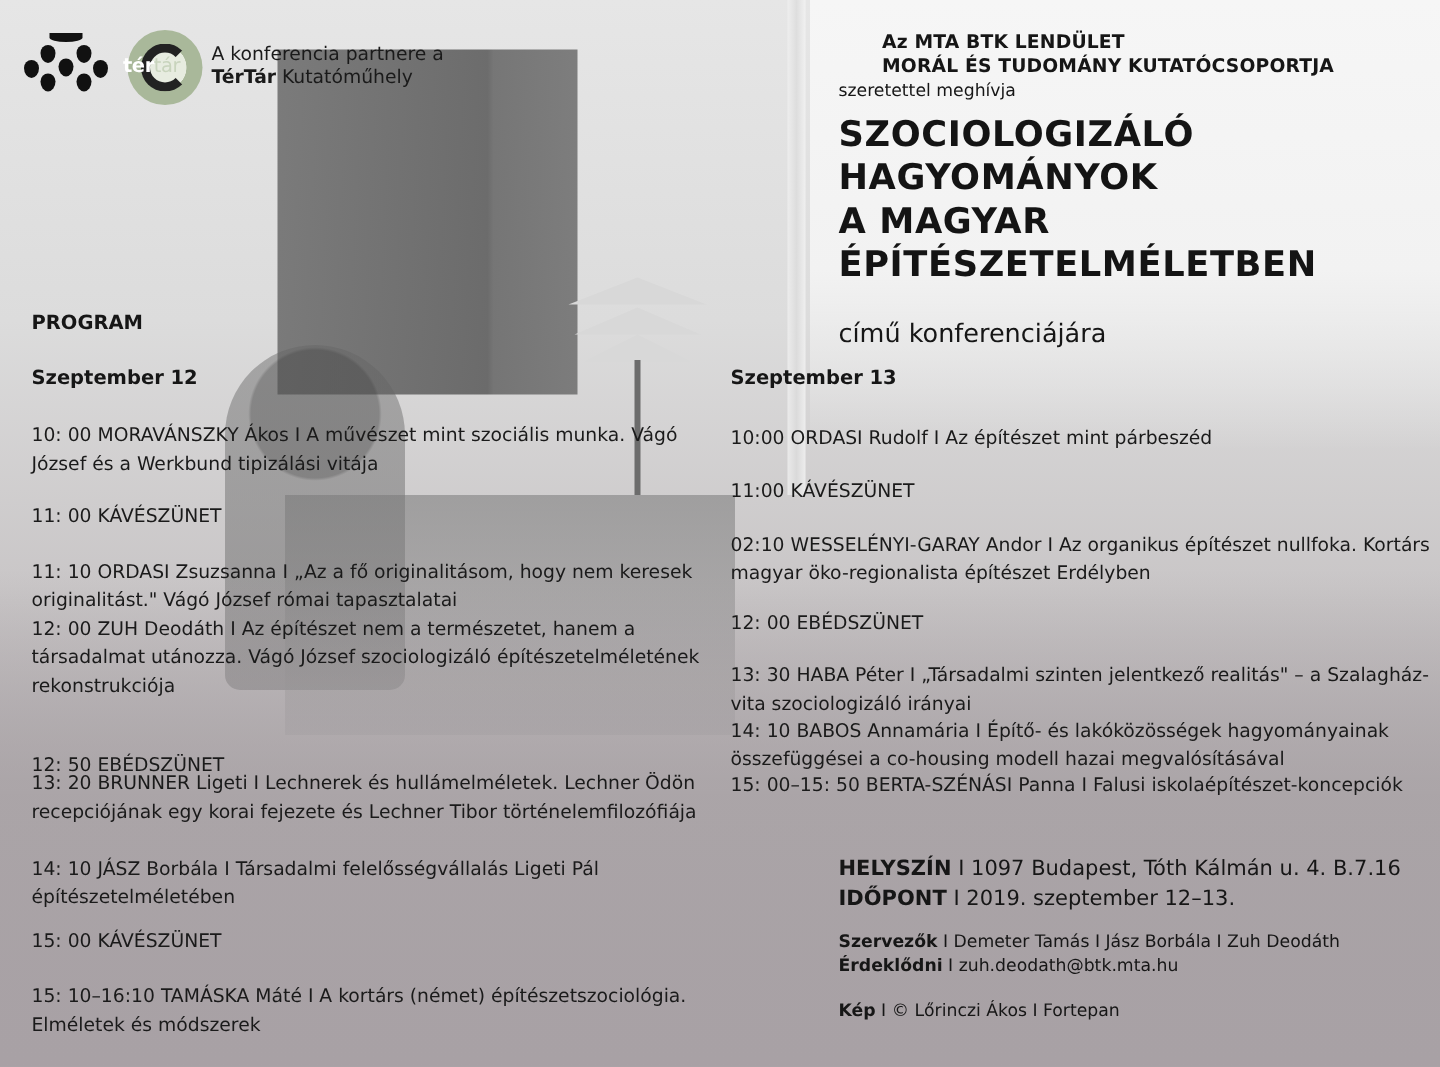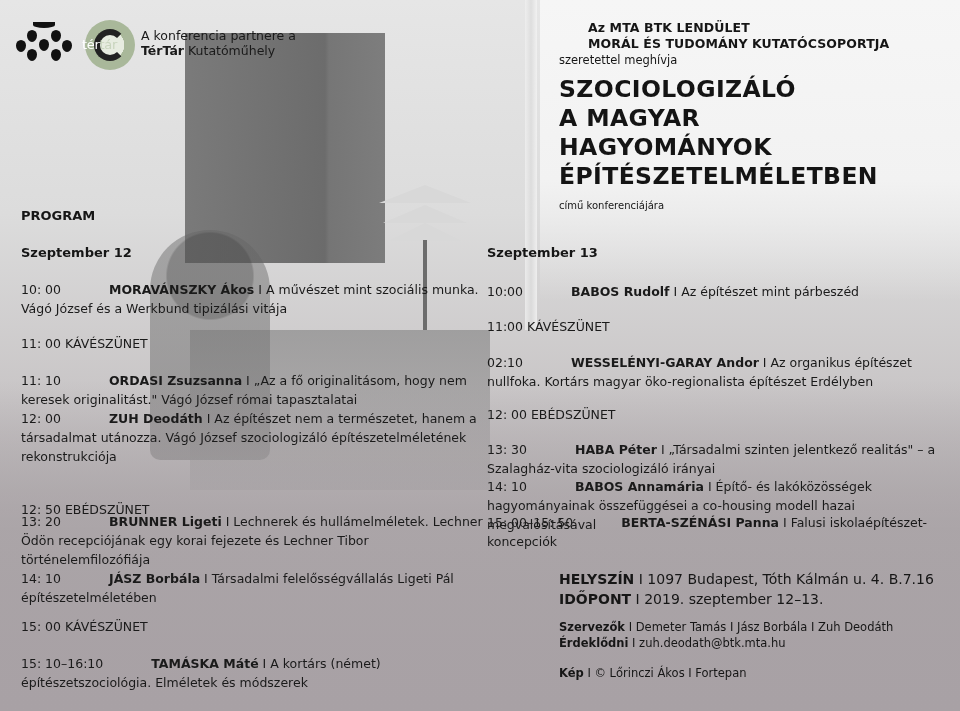--- a/index.html
+++ b/index.html
@@ -93,29 +93,29 @@
   .org {
     position: absolute; left: 559px; top: 20px; font-size: 12.5px; line-height: 16px;
     font-weight: bold; letter-spacing: .1px; margin-left: 29px;
   }
   .invite { position: absolute; left: 559px; top: 53px; font-size: 11.5px; }
   .title {
     position: absolute; left: 559px; top: 75px; font-size: 23.5px; line-height: 29px;
     font-weight: bold; letter-spacing: .4px; color: #141414;
   }
   .title div { white-space: nowrap; }
-  .subtitle { position: absolute; left: 559px; top: 200px; font-size: 10px; }
+  .subtitle { position: absolute; left: 559px; top: 213px; font-size: 17px; }
 
   
   .prog-head { position: absolute; left: 21px; top: 208px; font-size: 13px; font-weight: bold; }
   .day { position: absolute; font-size: 13px; font-weight: bold; }
   .day-1 { left: 21px; top: 245px; }
   .day-2 { left: 487px; top: 245px; }
   .item { position: absolute; font-size: 12.5px; line-height: 19px; color: #1a1a1a; }
-  .item .name { font-weight: bold; margin-left: 44px; }
+  .item .name { font-weight: normal; }
   .col1 { left: 21px; width: 470px; }
   .col2 { left: 487px; width: 470px; }
 
   .info { position: absolute; left: 559px; }
   .info-main { top: 569px; font-size: 14px; line-height: 20px; }
   .info-main b { font-weight: bold; }
   .info-small { font-size: 11.5px; line-height: 16px; }
   .info-small b { font-weight: bold; }
   .info-org { top: 619px; }
   .info-credit { top: 665px; }
@@ -142,55 +142,55 @@
   <div class="dot" style="left:11px;top:8px"></div>
   <div class="dot" style="left:35px;top:8px"></div>
   <div class="dot" style="left:0;top:18px"></div>
   <div class="dot" style="left:23px;top:17px"></div>
   <div class="dot" style="left:46px;top:18px"></div>
   <div class="dot" style="left:11px;top:27px"></div>
   <div class="dot" style="left:35px;top:27px"></div>
 </div>
 <div class="logo-tertar">
   <div class="ring"></div>
-  <div class="word"><span style="color:#fff;font-weight:normal">tér</span><span>tár</span></div>
+  <div class="word"><span style="color:#fff;font-weight:bold">tér</span><span>tár</span></div>
 </div>
 <div class="partner">
   <div>A konferencia partnere a</div>
   <div><b>TérTár</b><span> Kutatóműhely</span></div>
 </div>
 
 <div class="org">
   <div>Az MTA BTK LENDÜLET</div>
   <div>MORÁL ÉS TUDOMÁNY KUTATÓCSOPORTJA</div>
 </div>
 <div class="invite">szeretettel meghívja</div>
 <div class="title">
   <div>SZOCIOLOGIZÁLÓ</div>
+  <div>HAGYOMÁNYOK</div>
   <div>A MAGYAR</div>
-  <div>HAGYOMÁNYOK</div>
   <div>ÉPÍTÉSZETELMÉLETBEN</div>
 </div>
 <div class="subtitle">című konferenciájára</div>
 
 <div class="prog-head">PROGRAM</div>
 <div class="day day-1">Szeptember 12</div>
 <div class="day day-2">Szeptember 13</div>
 
 <div class="item col1" style="top:280px"><span>10: 00 </span><span class="name">MORAVÁNSZKY Ákos</span><span> I A művészet mint szociális munka. Vágó József és a Werkbund tipizálási vitája</span></div>
 <div class="item col1" style="top:334px"><span>11: 00 KÁVÉSZÜNET</span></div>
 <div class="item col1" style="top:371px"><span>11: 10 </span><span class="name">ORDASI Zsuzsanna</span><span> I „Az a fő originalitásom, hogy nem keresek originalitást." Vágó József római tapasztalatai</span></div>
 <div class="item col1" style="top:409px"><span>12: 00 </span><span class="name">ZUH Deodáth</span><span> I Az építészet nem a természetet, hanem a társadalmat utánozza. Vágó József szociologizáló építészetelméletének rekonstrukciója</span></div>
 <div class="item col1" style="top:500px"><span>12: 50 EBÉDSZÜNET</span></div>
 <div class="item col1" style="top:512px"><span>13: 20 </span><span class="name">BRUNNER Ligeti</span><span> I Lechnerek és hullámelméletek. Lechner Ödön recepciójának egy korai fejezete és Lechner Tibor történelemfilozófiája</span></div>
 <div class="item col1" style="top:569px"><span>14: 10 </span><span class="name">JÁSZ Borbála</span><span> I Társadalmi felelősségvállalás Ligeti Pál építészetelméletében</span></div>
 <div class="item col1" style="top:617px"><span>15: 00 KÁVÉSZÜNET</span></div>
 <div class="item col1" style="top:654px"><span>15: 10–16:10 </span><span class="name">TAMÁSKA Máté</span><span> I A kortárs (német) építészetszociológia. Elméletek és módszerek</span></div>
 
-<div class="item col2" style="top:282px"><span>10:00 </span><span class="name">BABOS Rudolf</span><span> I Az építészet mint párbeszéd</span></div>
+<div class="item col2" style="top:282px"><span>10:00 </span><span class="name">ORDASI Rudolf</span><span> I Az építészet mint párbeszéd</span></div>
 <div class="item col2" style="top:317px"><span>11:00 KÁVÉSZÜNET</span></div>
 <div class="item col2" style="top:353px"><span>02:10 </span><span class="name">WESSELÉNYI-GARAY Andor</span><span> I Az organikus építészet nullfoka. Kortárs magyar öko-regionalista építészet Erdélyben</span></div>
 <div class="item col2" style="top:405px"><span>12: 00 EBÉDSZÜNET</span></div>
 <div class="item col2" style="top:440px"><span>13: 30 </span><span class="name">HABA Péter</span><span> I „Társadalmi szinten jelentkező realitás" – a Szalagház-vita szociologizáló irányai</span></div>
 <div class="item col2" style="top:477px"><span>14: 10 </span><span class="name">BABOS Annamária</span><span> I Építő- és lakóközösségek hagyományainak összefüggései a co-housing modell hazai megvalósításával</span></div>
 <div class="item col2" style="top:513px"><span>15: 00–15: 50 </span><span class="name">BERTA-SZÉNÁSI Panna</span><span> I Falusi iskolaépítészet-koncepciók</span></div>
 
 <div class="info info-main">
   <div><b>HELYSZÍN</b><span> I 1097 Budapest, Tóth Kálmán u. 4.  B.7.16</span></div>
   <div><b>IDŐPONT</b><span> I 2019. szeptember 12–13.</span></div>

